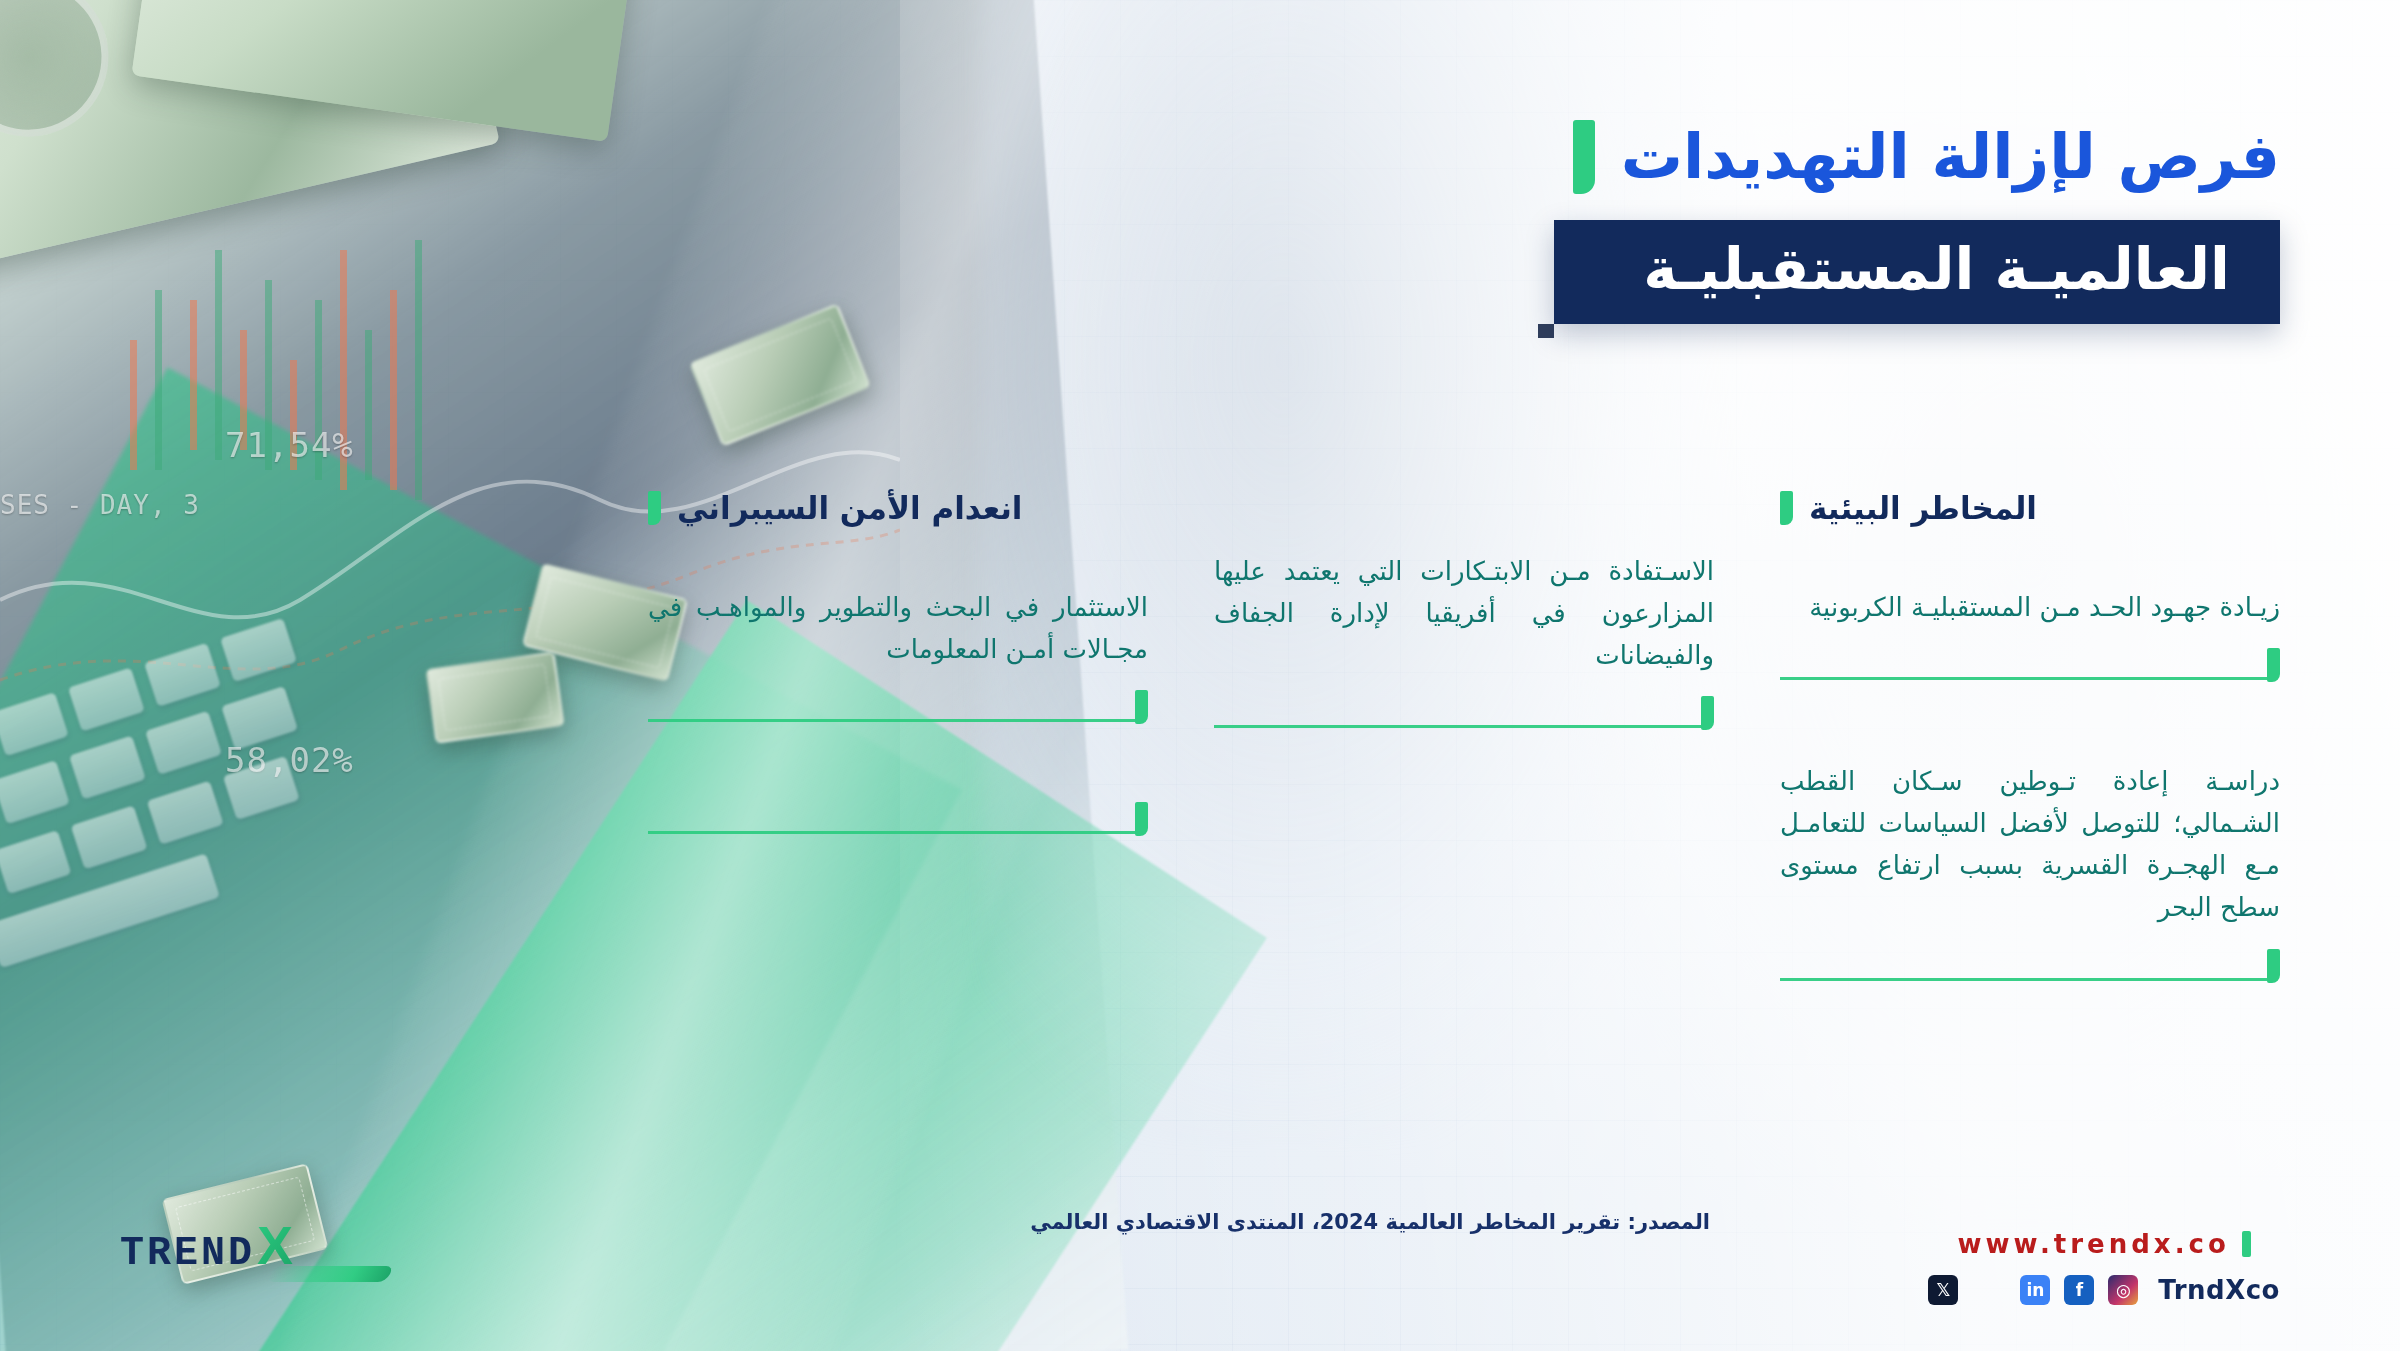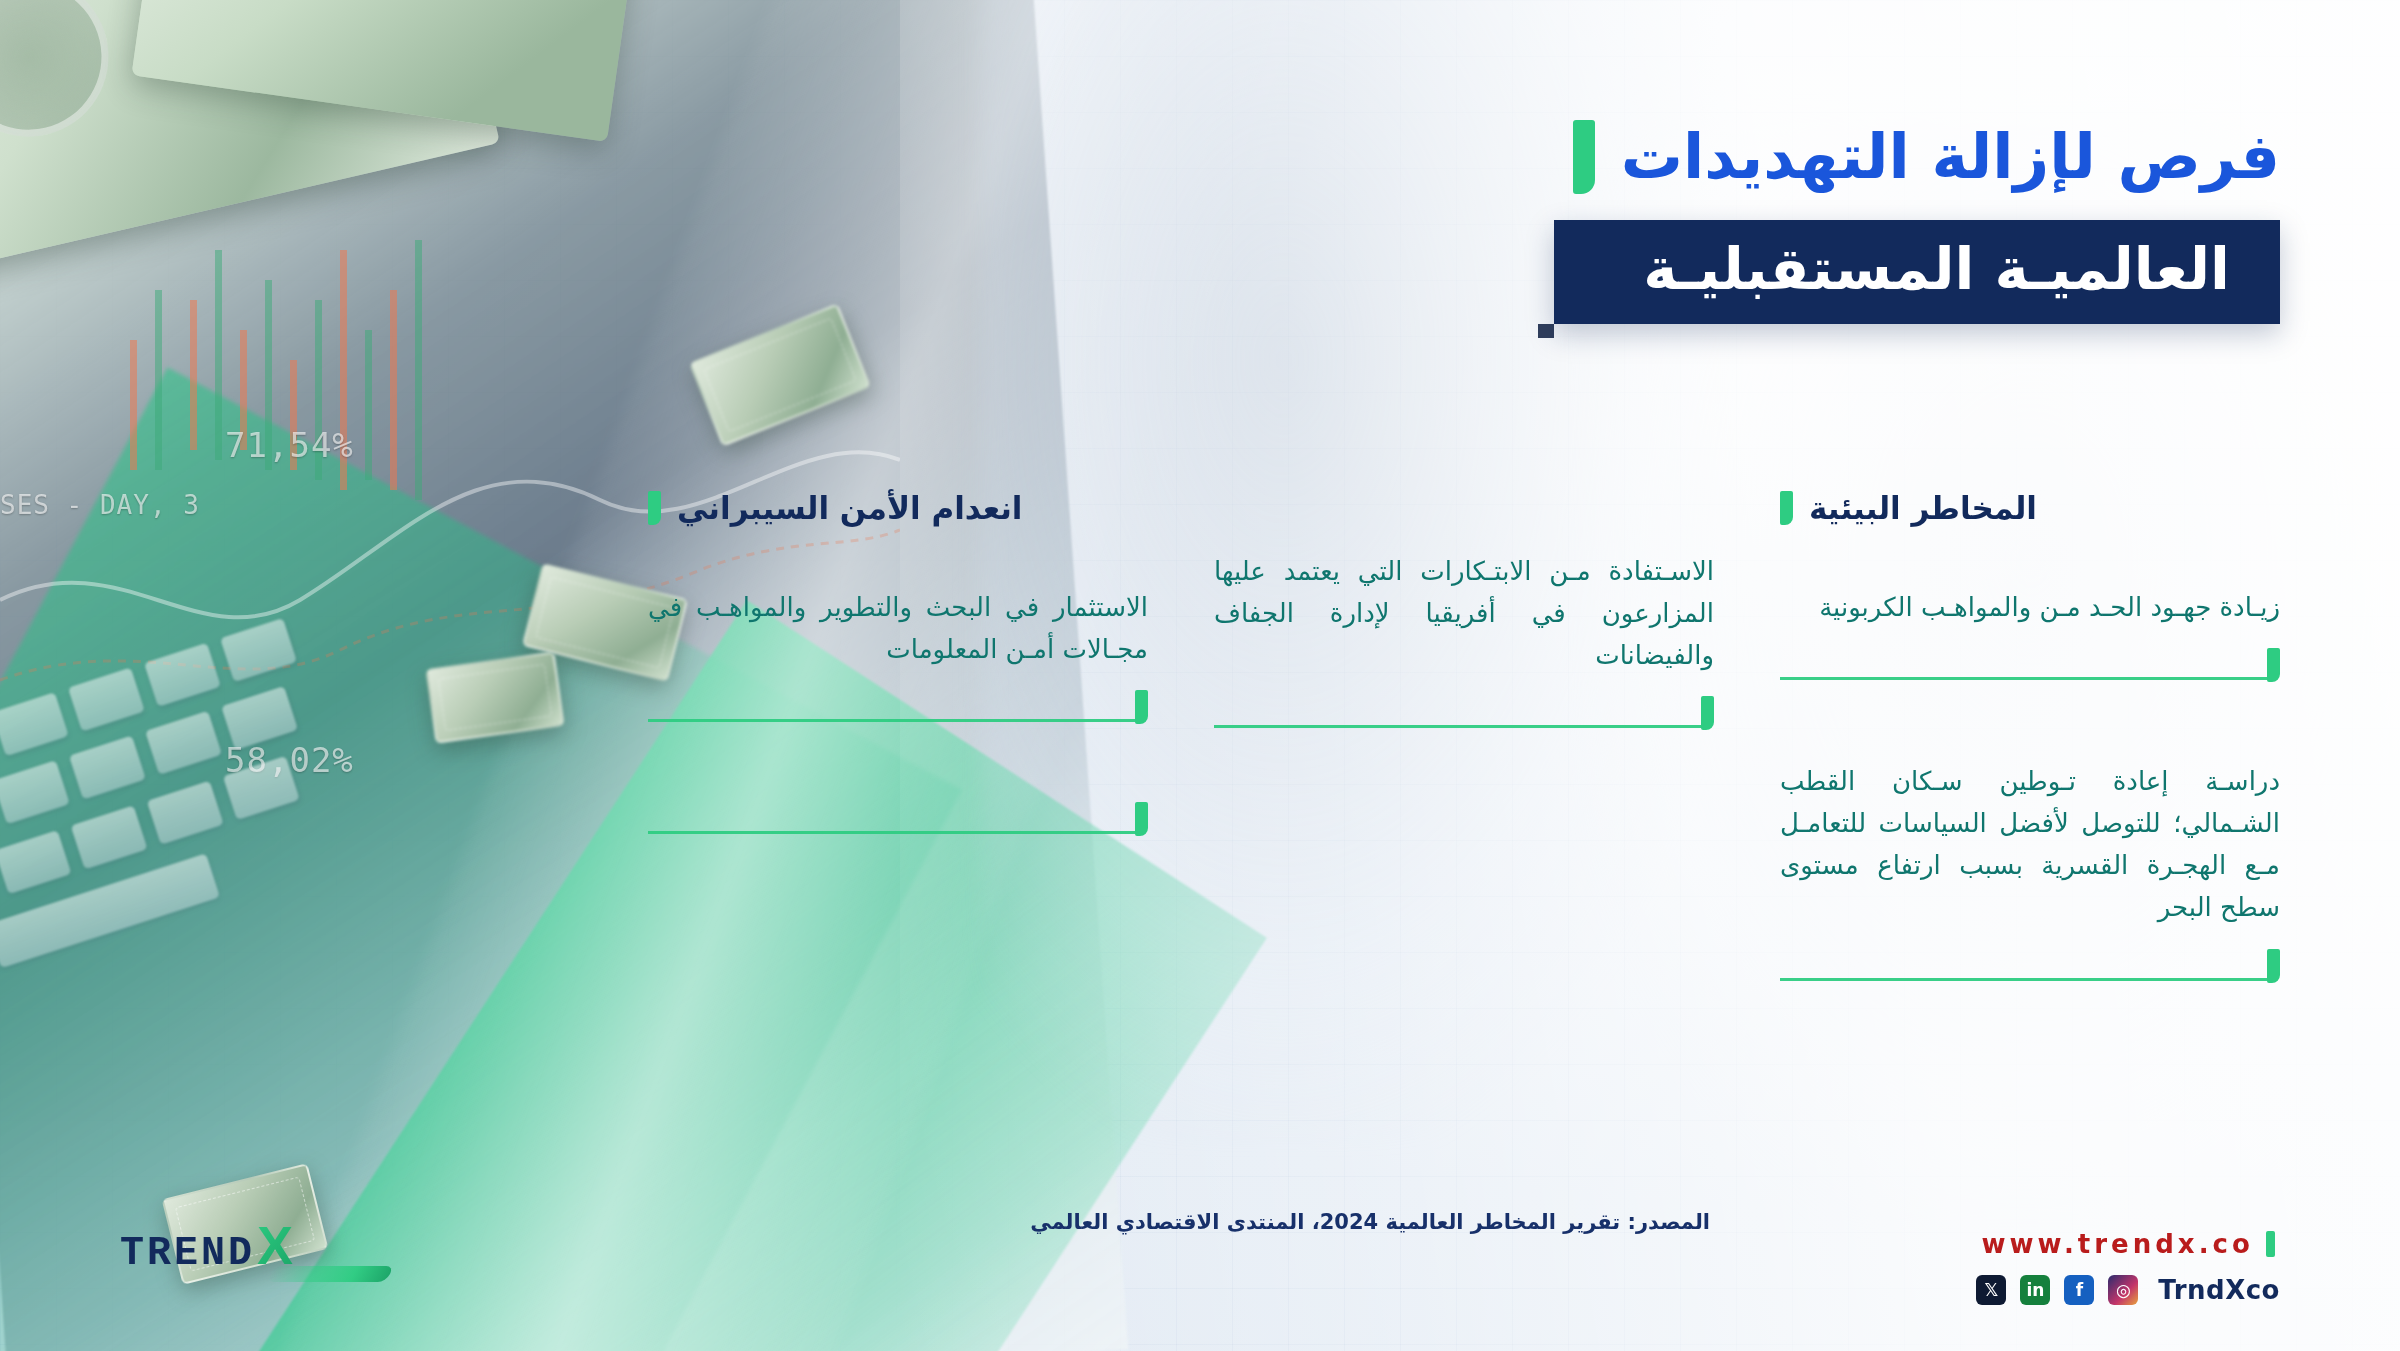--- a/index.html
+++ b/index.html
@@ -257,21 +257,21 @@
     margin-left: 6px;
   }
   .sicon {
     width: 30px; height: 30px; border-radius: 6px;
     display: flex; align-items: center; justify-content: center;
     color: #fff; font-size: 17px; font-weight: 700;
     font-family: "DejaVu Sans", sans-serif;
     background: #122a5c;
   }
   .sicon.x  { background: #0e1a33; }
-  .sicon.li { background: #15803d; }
+  .sicon.li { background: #3b82f6; margin-left: 48px; }
   .sicon.fb { background: #1560c0; }
   .sicon.ig { background: linear-gradient(135deg,#2b2b6e,#c3356a 60%,#e8a33d); }
 
   
   .logo {
     position: absolute; left: 120px; bottom: 75px;
     display: flex; align-items: flex-end; gap: 2px;
     direction: ltr;
   }
   .logo-text {
@@ -382,21 +382,21 @@
     </div>
 
     <div class="columns">
 
       <div class="column">
         <div class="col-head">
           <div class="col-title">المخاطر البيئية</div>
           <div class="tick-sm"></div>
         </div>
         <div class="card">
-          <div class="card-text">زيـادة جهـود الحـد مـن والمواهـب الكربونية</div>
+          <div class="card-text">زيـادة جهـود الحـد مـن المستقبليـة الكربونية</div>
           <div class="card-rule">
             <div class="bar"></div>
             <div class="line"></div>
           </div>
         </div>
         <div class="card">
           <div class="card-text">دراسـة إعادة تـوطين سـكان القطب الشـمالي؛ للتوصل لأفضل السياسات للتعامـل مـع الهجـرة القسرية بسبب ارتفاع مستوى سطح البحر</div>
           <div class="card-rule">
             <div class="bar"></div>
             <div class="line"></div>

